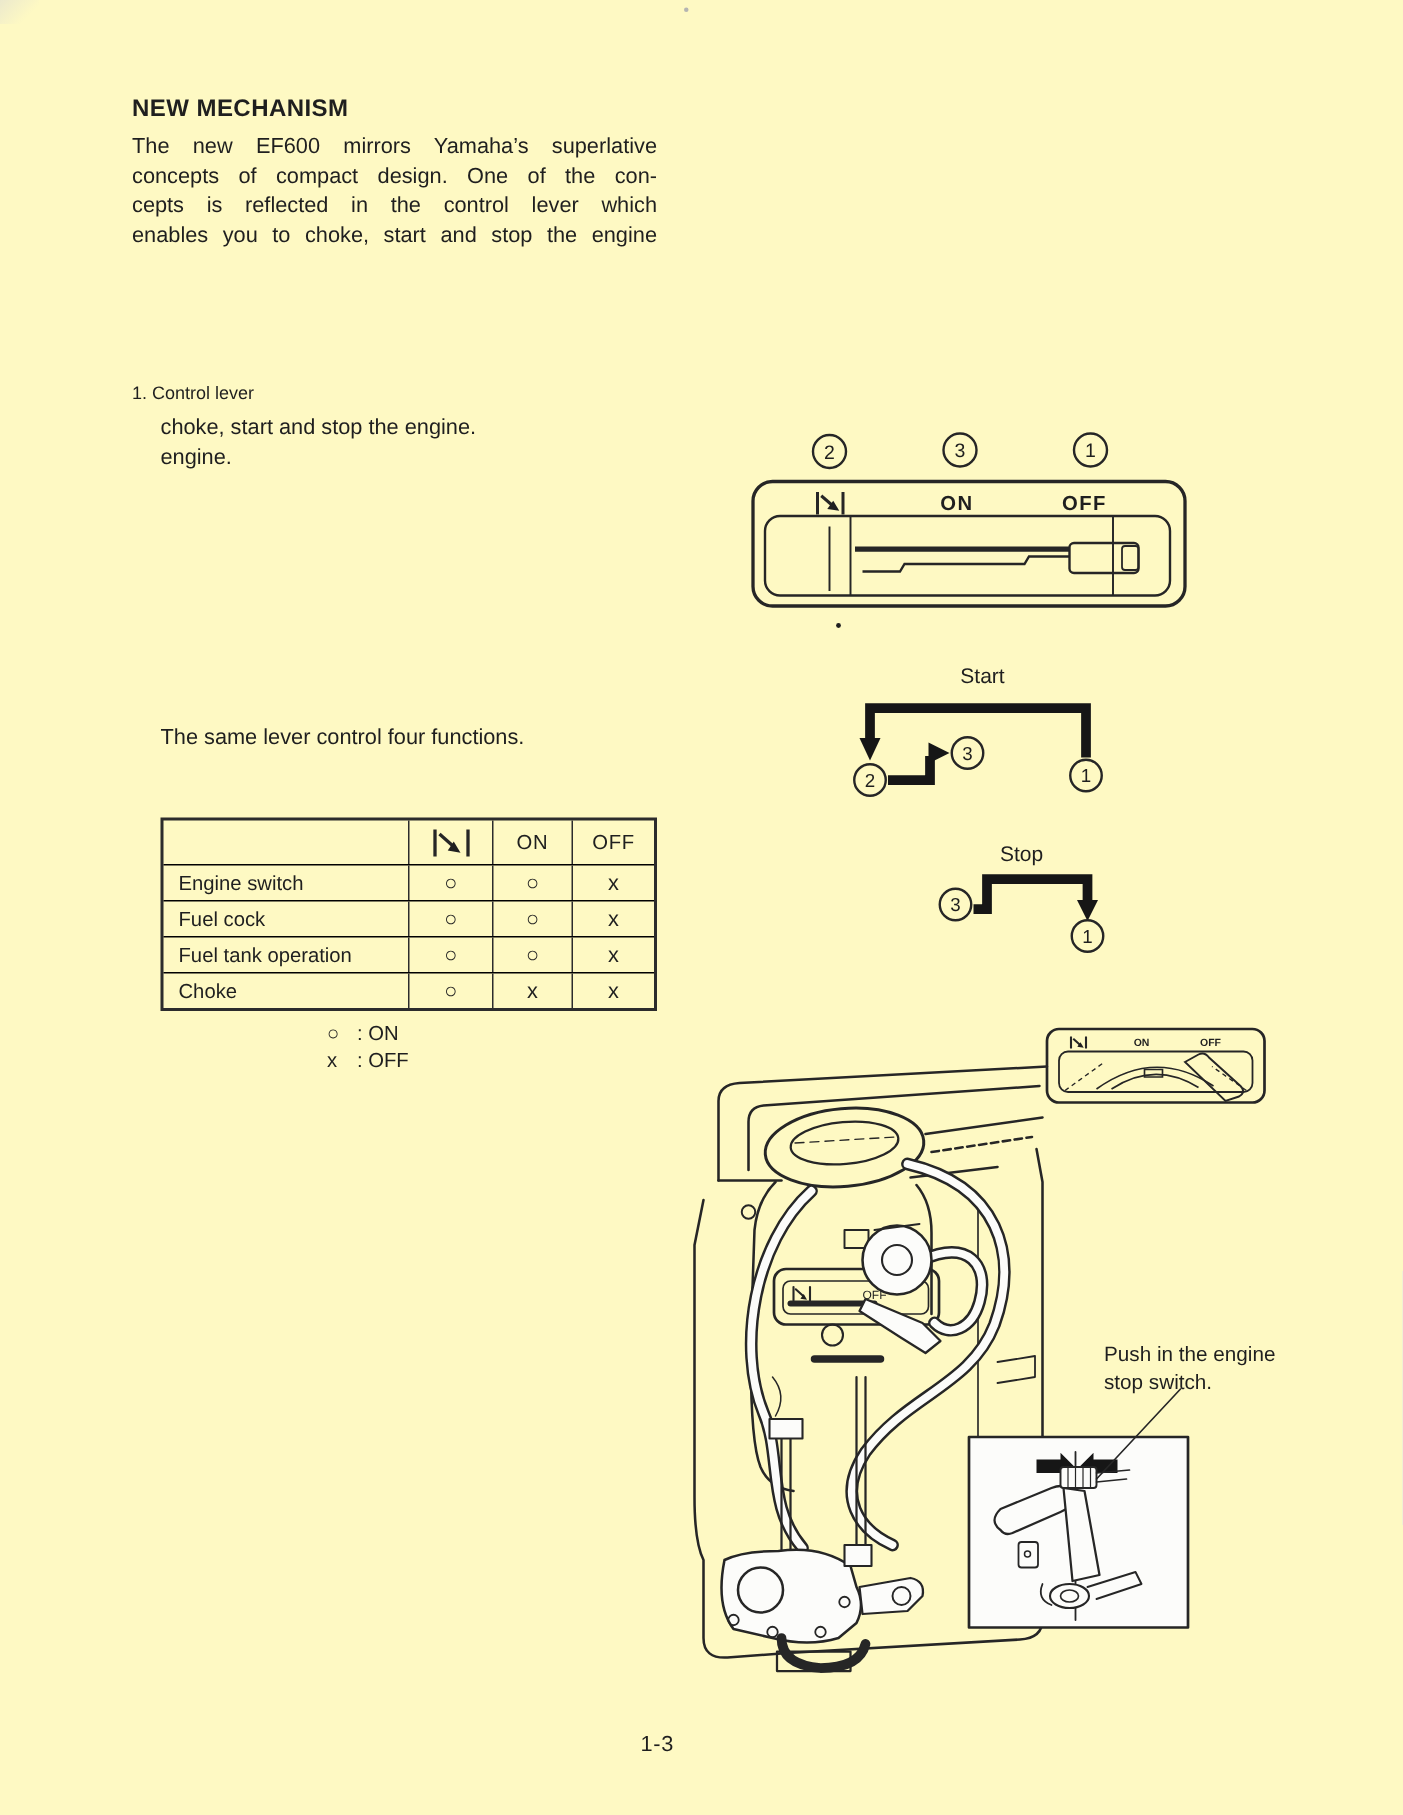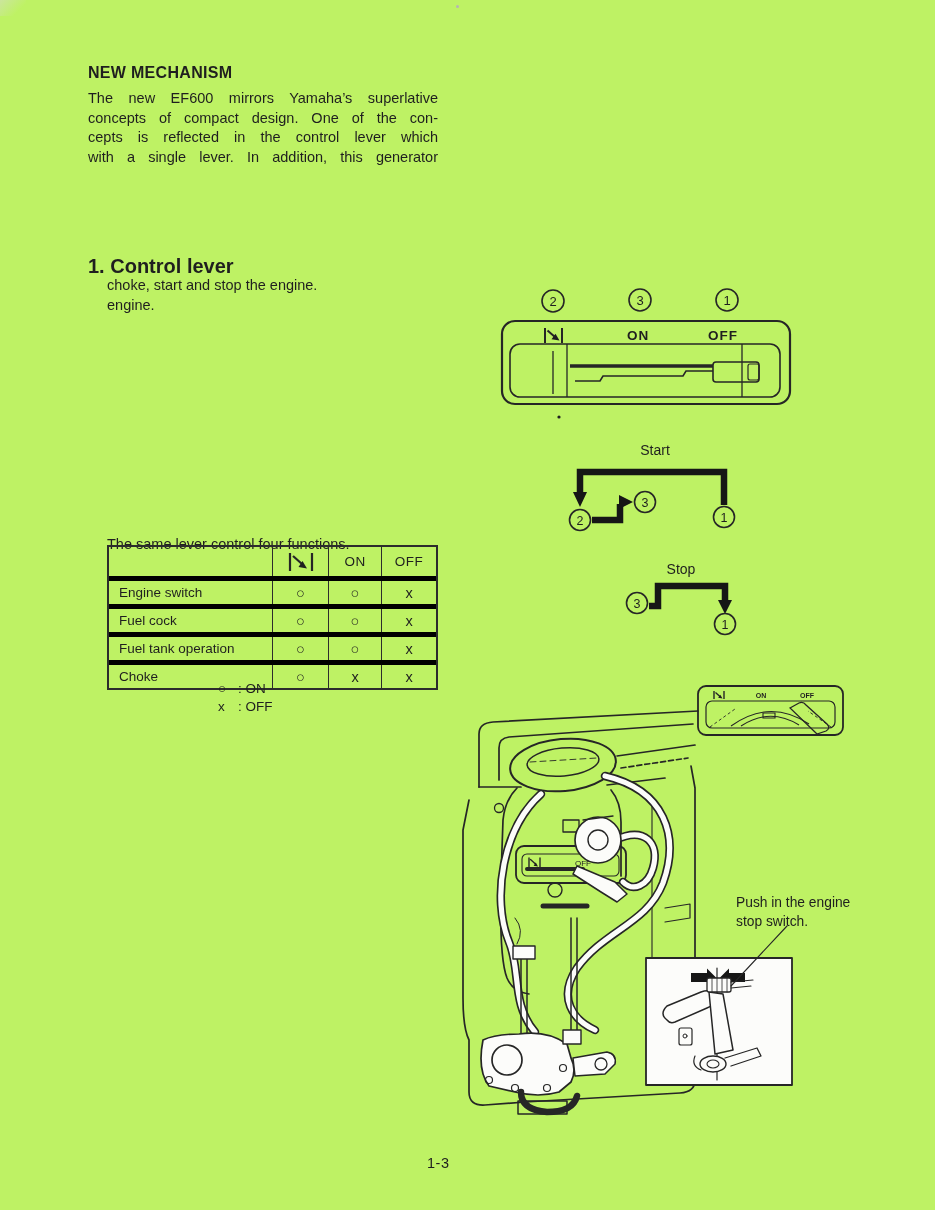--- a/index.html
+++ b/index.html
@@ -1,30 +1,30 @@
 <!DOCTYPE html>
 <html><head>
 <meta charset="utf-8">
 <style>
   html,body{margin:0;padding:0;background:#e8e8e6}
-  .page{position:relative;width:935px;height:1210px;margin:0 auto;background:#bef264;
+  .page{position:relative;width:935px;height:1210px;margin:0 auto;background:#fef9c3;
         font-family:"Liberation Sans",sans-serif;color:#1f1f1f;overflow:hidden}
   .abs{position:absolute}
   .smudge-tl{left:0;top:0;width:26px;height:16px;background:linear-gradient(135deg,#d9d9d6,transparent 70%);opacity:.5}
   .scan-dot{left:456px;top:5px;width:3px;height:3px;border-radius:50%;background:#b5b5b2}
   .heading{left:88px;top:64px;font-size:16px;font-weight:bold;letter-spacing:.3px}
   .body-block{font-size:14.5px;line-height:19.6px}
   .intro{left:88px;top:89px;width:350px}
   .jl{text-align:justify;text-align-last:justify}
-  .sec-title{left:88px;top:255px;font-size:20px;font-weight:bold}
+  .sec-title{left:88px;top:255px;font-size:12px;font-weight:normal}
   .sec-body{left:107px;top:276px;width:331px}
-  .caption{left:107px;top:536px;font-size:14.5px}
+  .caption{left:107px;top:484px;font-size:14.5px}
   
   .tbl{left:107px;top:545px;width:331px;border:2px solid #2c2c2c;box-sizing:border-box}
-  .trow{display:flex;height:23px;border-top:5px solid #000000;align-items:stretch}
+  .trow{display:flex;height:23px;border-top:1px solid #000000;align-items:stretch}
   .trow.head{height:29px;border-top:none}
   .cell{box-sizing:border-box;display:flex;align-items:center;justify-content:center;font-size:13.5px}
   .c0{width:163px;justify-content:flex-start;padding-left:10px}
   .c1{width:56px;border-left:1.6px solid #2c2c2c}
   .c2{width:53px;border-left:1.6px solid #2c2c2c}
   .c3{flex:1;border-left:1.6px solid #2c2c2c}
   .csym{font-size:14.5px}
   .hdr{font-weight:normal;letter-spacing:.5px}
   .legend{left:218px;top:680px;font-size:13.5px;line-height:17.5px}
   .lsym{display:inline-block;width:20px}
@@ -42,21 +42,21 @@
 <div class="page">
   <div class="abs smudge-tl"></div>
   <div class="abs scan-dot"></div>
 
   <div class="abs heading">NEW MECHANISM</div>
 
   <div class="abs intro body-block">
     <div class="jl">The new EF600 mirrors Yamaha’s superlative</div>
     <div class="jl">concepts of compact design. One of the con-</div>
     <div class="jl">cepts is reflected in the control lever which</div>
-    <div class="jl">with a single lever. In addition, this generator</div>
+    <div class="jl">enables you to choke, start and stop the engine</div>
   </div>
 
   <div class="abs sec-title">1. Control lever</div>
   <div class="abs sec-body body-block">
     <div>choke, start and stop the engine.</div>
     <div>engine.</div>
   </div>
 
   <svg class="abs" style="left:495px;top:287px;width:300px;height:134px" viewBox="0 0 300 134">
     <defs>

